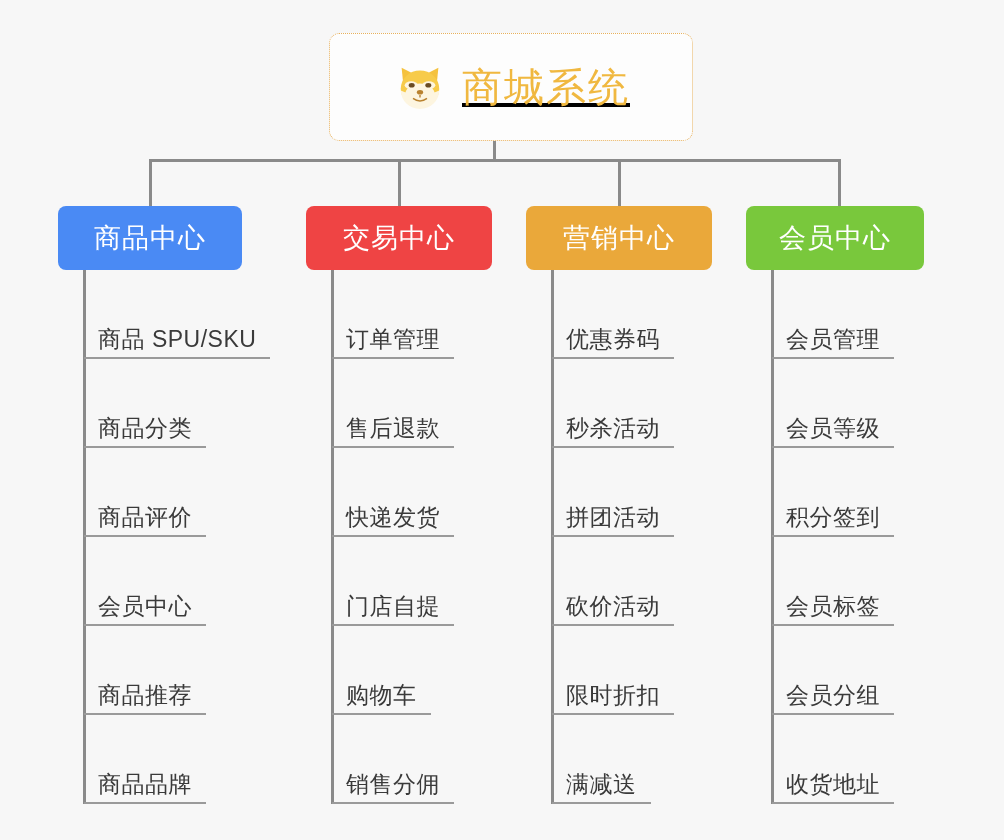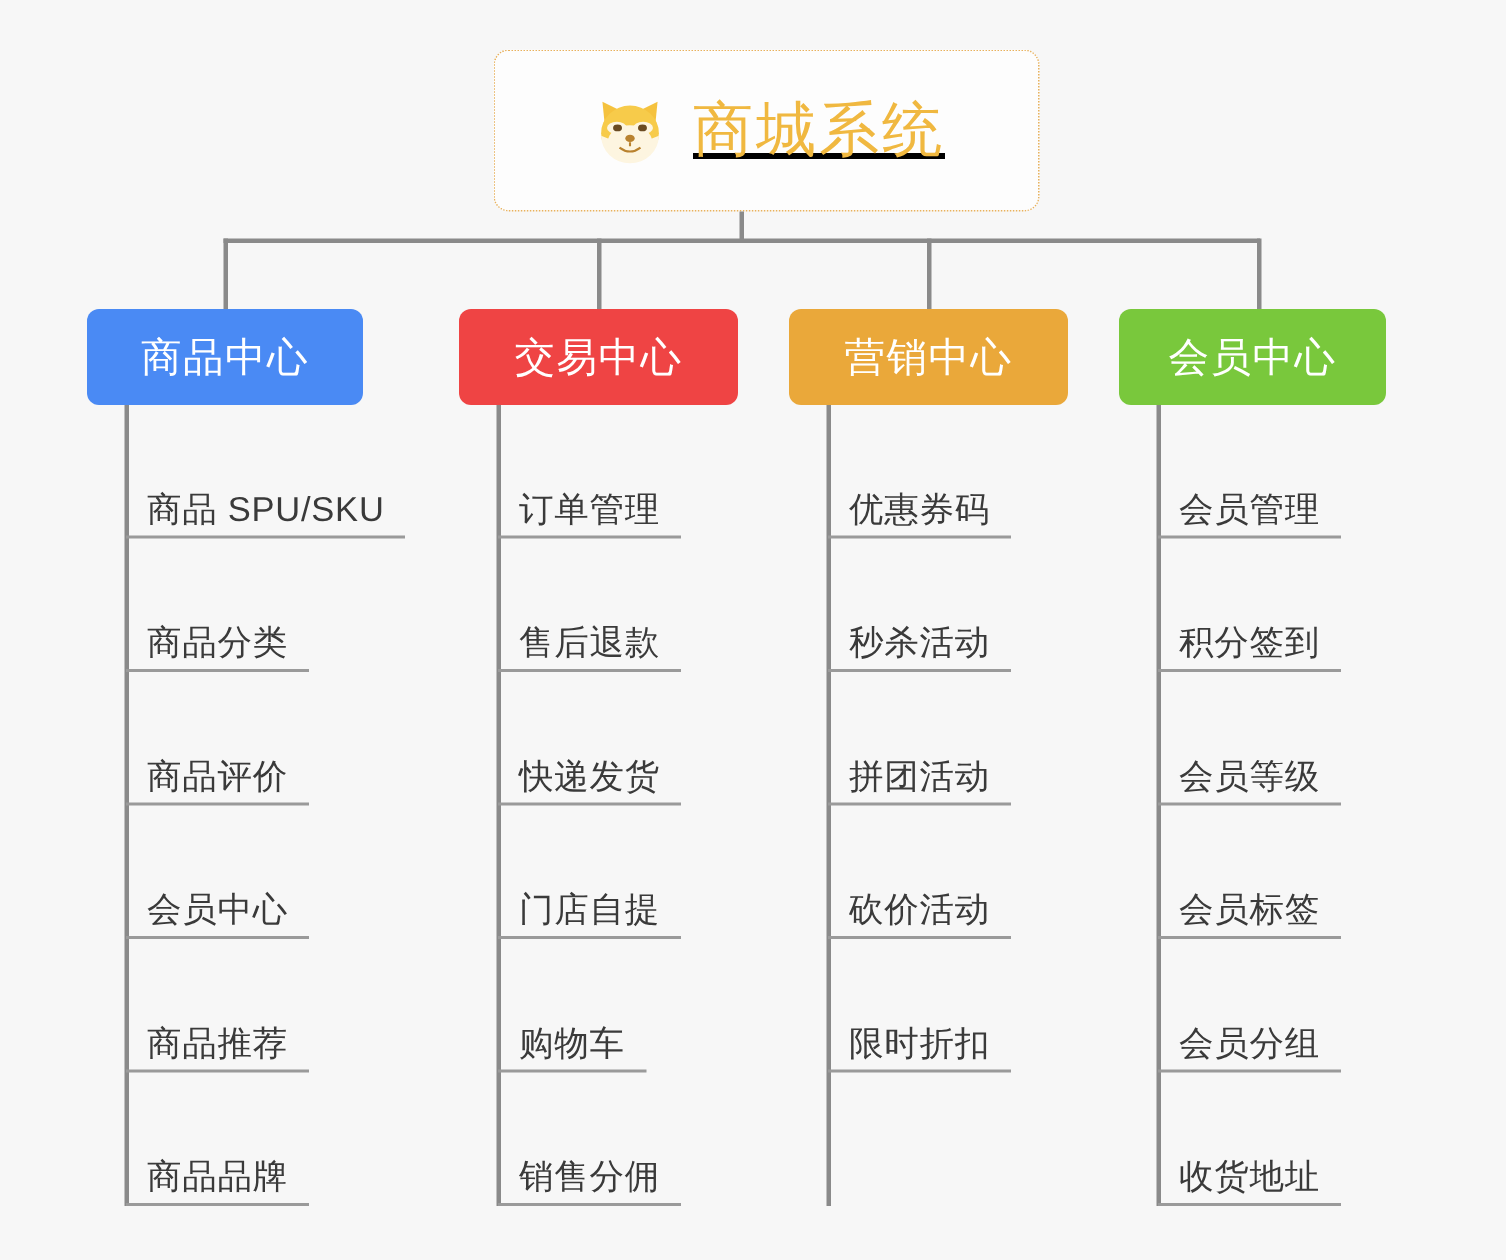--- a/index.html
+++ b/index.html
@@ -226,37 +226,40 @@
         </div>
       <div class="leaf">
           <span class="leaf-label">拼团活动</span>
         </div>
       <div class="leaf">
           <span class="leaf-label">砍价活动</span>
         </div>
       <div class="leaf">
           <span class="leaf-label">限时折扣</span>
         </div>
+      <div class="leaf">
+          <span class="leaf-label">满减送</span>
+        </div>
     </div>
   </div>
 
   <div class="column" id="col-3" style="left: 746px; width: 186px;">
     <div class="col-header" style="background: rgb(121, 200, 60); width: 178px;">会员中心</div>
     <div class="leaf-list">
       <div class="spine" style="background: rgb(138, 138, 138); height: 534px;"></div>
       <div class="leaf">
           <span class="leaf-label">会员管理</span>
         </div>
       <div class="leaf">
+          <span class="leaf-label">会员等级</span>
+        </div>
+      <div class="leaf">
           <span class="leaf-label">积分签到</span>
         </div>
       <div class="leaf">
-          <span class="leaf-label">会员等级</span>
-        </div>
-      <div class="leaf">
           <span class="leaf-label">会员标签</span>
         </div>
       <div class="leaf">
           <span class="leaf-label">会员分组</span>
         </div>
       <div class="leaf">
           <span class="leaf-label">收货地址</span>
         </div>
     </div>
   </div>

